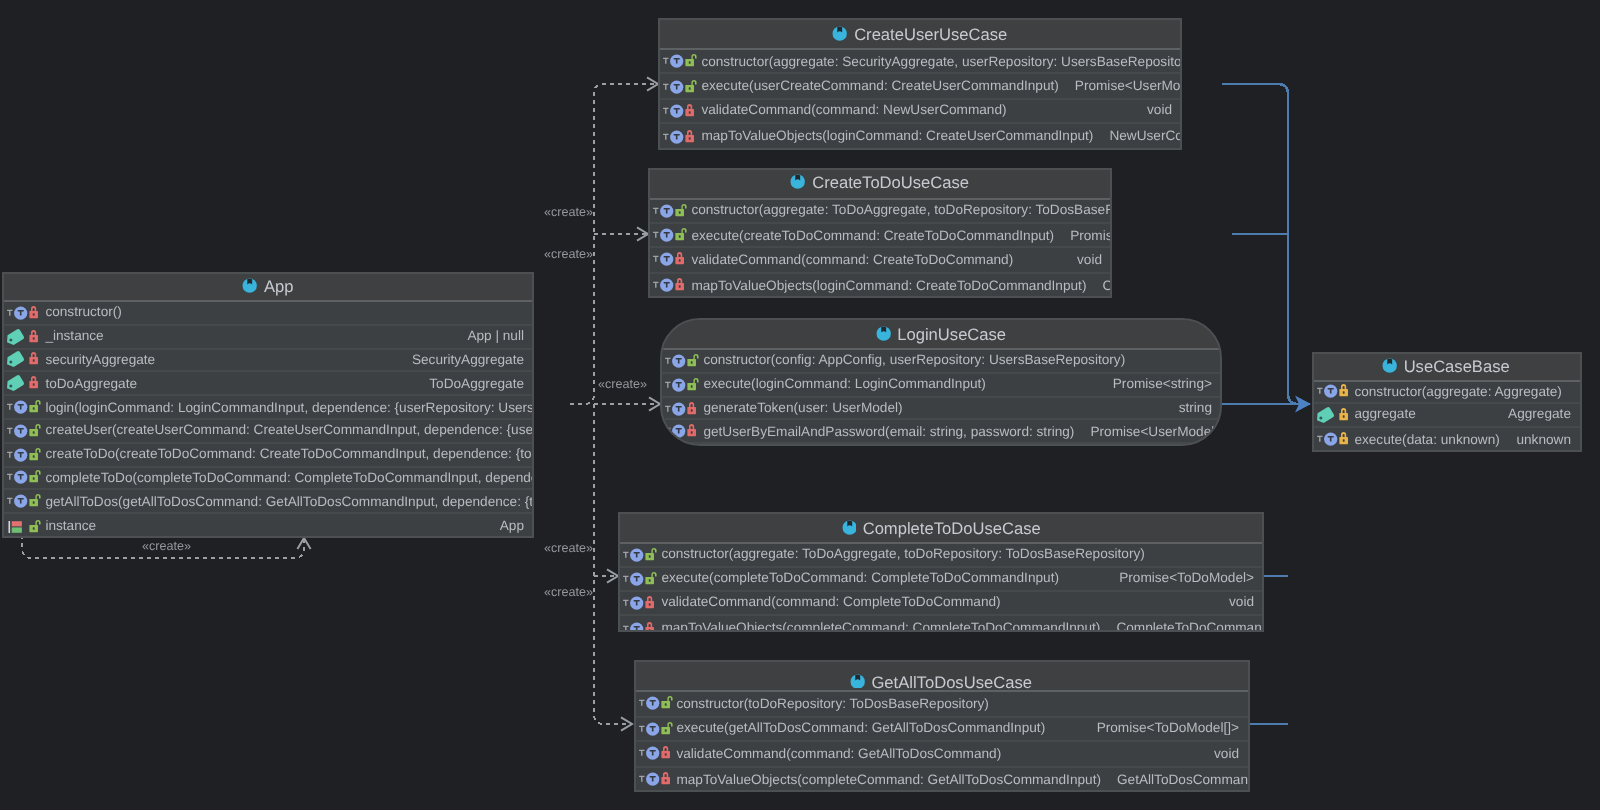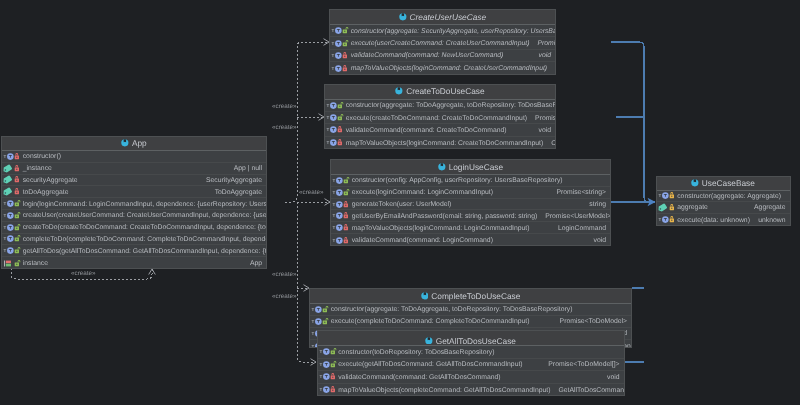--- a/index.html
+++ b/index.html
@@ -215,21 +215,21 @@
           <svg class="i2" width="7.4" height="9" viewBox="0 0 14 18">
             <path d="M7.0 7.2 L7.0 4.6 A2.6 2.6 0 0 1 12.2 4.6 L12.2 6.4 L10.6 6.4 L10.6 4.7 A1.1 1.1 0 0 0 8.4 4.7 L8.4 7.2 Z" fill="#8fbd56"></path>
             <rect x="1.0" y="6.9" width="8.6" height="7.4" rx="0.7" fill="#8fbd56"></rect>
             <rect x="4.4" y="9.2" width="1.8" height="2.6" rx="0.55" fill="#3b3f43"></rect>
           </svg>
         </span>
         <span class="nm">instance</span>
         <span class="ty">App</span>
       </div>
     </div>
-    <div class="uml" style="left: 329px; top: 9px; width: 227px; height: 65.5px; font-style: italic; --rh: 12.375px;">
+    <div class="uml" style="left: 329px; top: 9px; width: 262px; height: 65.5px; --rh: 12.375px;">
       <div class="uml-header" style="height: 14px;">
         <span class="uml-title">
           <span class="cicon">
             <svg width="7.7" height="7.7" viewBox="0 0 18 18">
               <circle cx="9" cy="9" r="8.4" fill="#38b4dd"></circle>
               <path d="M6.2 1.3 A8.3 8.3 0 0 1 11.9 1.4 L11.9 7.6 A4.2 4.2 0 0 0 6.2 7.6 Z" fill="#23282c"></path>
             </svg>
           </span>
           <span>CreateUserUseCase</span>
         </span>
@@ -367,21 +367,21 @@
           <svg class="i2" width="7.4" height="9" viewBox="0 0 14 18">
             <path d="M2.6 7.2 L2.6 4.6 A2.6 2.6 0 0 1 7.8 4.6 L7.8 7.2 L6.2 7.2 L6.2 4.7 A1.1 1.1 0 0 0 4.2 4.7 L4.2 7.2 Z" fill="#e16a6a"></path>
             <rect x="1.0" y="6.9" width="8.6" height="7.4" rx="0.7" fill="#e16a6a"></rect>
             <rect x="4.4" y="9.2" width="1.8" height="2.6" rx="0.55" fill="#3b3f43"></rect>
           </svg>
         </span>
         <span class="nm">mapToValueObjects(loginCommand: CreateToDoCommandInput)</span>
         <span class="ty">CreateToDoCommand</span>
       </div>
     </div>
-    <div class="uml" style="left: 330px; top: 159px; width: 281px; height: 87px; --rh: 11.833333333333334px;">
+    <div class="uml" style="left: 330px; top: 159px; width: 281px; height: 64px; border-radius: 20px; --rh: 11.833333333333334px;">
       <div class="uml-header" style="height: 14px;">
         <span class="uml-title">
           <span class="cicon">
             <svg width="7.7" height="7.7" viewBox="0 0 18 18">
               <circle cx="9" cy="9" r="8.4" fill="#38b4dd"></circle>
               <path d="M6.2 1.3 A8.3 8.3 0 0 1 11.9 1.4 L11.9 7.6 A4.2 4.2 0 0 0 6.2 7.6 Z" fill="#23282c"></path>
             </svg>
           </span>
           <span>LoginUseCase</span>
         </span>
@@ -475,21 +475,21 @@
           <svg class="i2" width="7.4" height="9" viewBox="0 0 14 18">
             <path d="M2.6 7.2 L2.6 4.6 A2.6 2.6 0 0 1 7.8 4.6 L7.8 7.2 L6.2 7.2 L6.2 4.7 A1.1 1.1 0 0 0 4.2 4.7 L4.2 7.2 Z" fill="#e16a6a"></path>
             <rect x="1.0" y="6.9" width="8.6" height="7.4" rx="0.7" fill="#e16a6a"></rect>
             <rect x="4.4" y="9.2" width="1.8" height="2.6" rx="0.55" fill="#3b3f43"></rect>
           </svg>
         </span>
         <span class="nm">validateCommand(command: LoginCommand)</span>
         <span class="ty">void</span>
       </div>
     </div>
-    <div class="uml" style="left: 309px; top: 256px; width: 323px; height: 60px; margin-top: 32px; --rh: 12px;">
+    <div class="uml" style="left: 309px; top: 256px; width: 323px; height: 60px; --rh: 12px;">
       <div class="uml-header" style="height: 14px;">
         <span class="uml-title">
           <span class="cicon">
             <svg width="7.7" height="7.7" viewBox="0 0 18 18">
               <circle cx="9" cy="9" r="8.4" fill="#38b4dd"></circle>
               <path d="M6.2 1.3 A8.3 8.3 0 0 1 11.9 1.4 L11.9 7.6 A4.2 4.2 0 0 0 6.2 7.6 Z" fill="#23282c"></path>
             </svg>
           </span>
           <span>CompleteToDoUseCase</span>
         </span>

